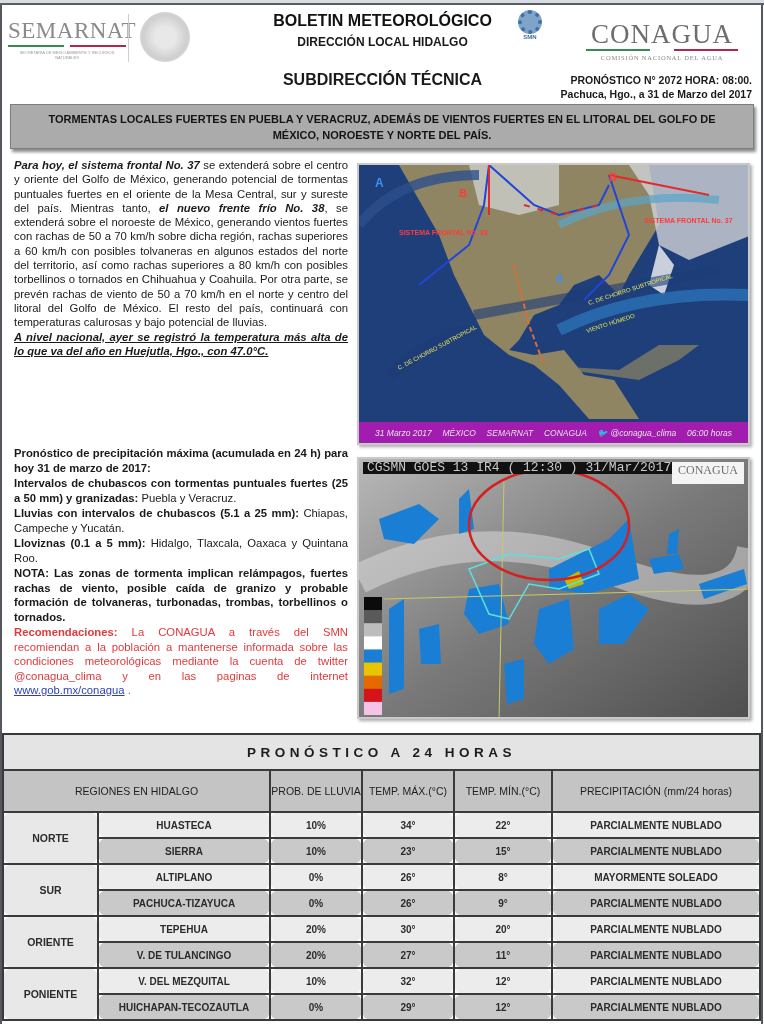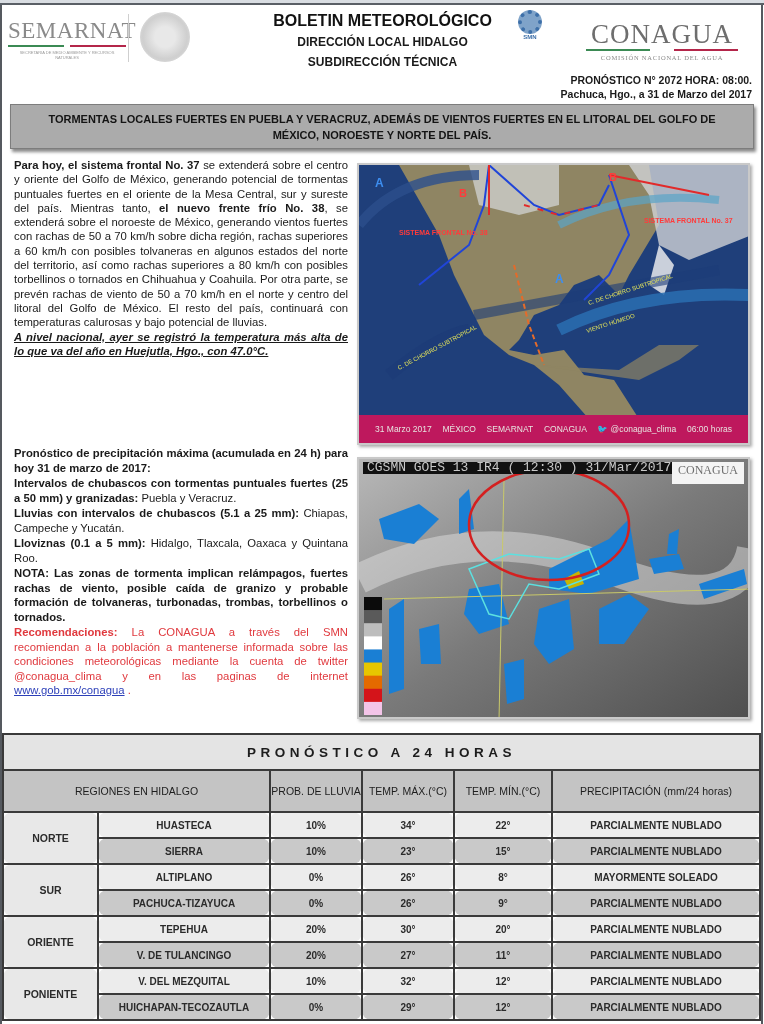--- a/index.html
+++ b/index.html
@@ -14,54 +14,54 @@
   .semarnat .word { font-family: "Liberation Serif", serif; font-size: 23px; color: #8a8a8a; letter-spacing: 0.5px; }
   .semarnat .bars { display: flex; gap: 6px; margin-top: 1px; }
   .semarnat .bars span { height: 2px; flex: 1; }
   .semarnat .sub { font-size: 4px; color: #9a9a9a; text-align: center; margin-top: 3px; line-height: 5px; }
   .vdiv { position: absolute; left: 128px; top: 14px; width: 1px; height: 48px; background: #cfcfcf; }
   .seal { position: absolute; left: 140px; top: 12px; width: 50px; height: 50px; border-radius: 50%; background: radial-gradient(circle, #e8e8e8 30%, #cfcfcf 65%, #e2e2e2 100%); border: 1px solid #d4d4d4; }
 
   .title-block { position: absolute; left: 240px; top: 12px; width: 285px; text-align: center; }
   .title-block .t1 { font-size: 16px; font-weight: bold; color: #111; }
   .title-block .t2 { font-size: 12px; font-weight: bold; margin-top: 5px; }
-  .title-block .t3 { font-size: 12px; font-weight: bold; margin-top: 6px; }
+  .title-block .t3 { font-size: 16px; font-weight: bold; margin-top: 22px; }
 
   .smn-logo { position: absolute; left: 512px; top: 10px; width: 36px; height: 38px; text-align: center; }
   .smn-logo .gear { width: 24px; height: 24px; margin: 0 auto; border-radius: 50%; border: 4px dotted #3d6fa8; background: #7fa3c9; }
   .smn-logo .lbl { font-size: 6px; color: #3d6fa8; font-weight: bold; }
 
   .conagua { position: absolute; left: 586px; top: 20px; width: 152px; text-align: center; }
   .conagua .word { font-family: "Liberation Serif", serif; font-size: 27px; color: #6e6e6e; letter-spacing: 1px; line-height: 28px; }
   .conagua .bars { display: flex; gap: 24px; margin-top: 1px; }
   .conagua .bars span { height: 2px; flex: 1; }
   .conagua .sub { font-family: "Liberation Serif", serif; font-size: 6.5px; color: #8a8a8a; letter-spacing: 0.8px; margin-top: 3px; }
 
   .pron-line { position: absolute; right: 12px; top: 74px; font-size: 10.5px; font-weight: bold; text-align: right; }
   .date-line { position: absolute; right: 12px; top: 88px; font-size: 10.5px; font-weight: bold; text-align: right; }
 
   .banner { position: absolute; left: 10px; top: 104px; width: 744px; height: 45px; background: #ababab; border: 1px solid #7d7d7d; box-shadow: 2px 3px 3px #8a8a8a; display: flex; align-items: center; justify-content: center; text-align: center; padding: 0 30px; }
   .banner span { font-size: 11px; font-weight: bold; line-height: 16px; color: #141414; }
 
   
   .col-left { position: absolute; left: 14px; top: 158px; width: 334px; font-size: 11.3px; line-height: 14.3px; text-align: justify; }
   .col-left p { margin-bottom: 0; }
-  .col-left b { font-weight: bold; }
+  .col-left b { font-weight: bold; font-style: italic; }
   .col-left .it { font-style: italic; font-weight: bold; text-decoration: underline; }
   .para2 { position: absolute; left: 14px; top: 446px; width: 334px; font-size: 11.3px; line-height: 14.5px; text-align: justify; font-weight: bold; }
   .para2 .norm { font-weight: normal; }
   .para2 p { margin-bottom: 1px; }
   .reco { color: #e0393e; font-weight: normal; }
   .reco b { color: #e0393e; font-weight: bold; }
   .reco a { color: #2c3fb8; text-decoration: underline; }
 
   
   .map1 { position: absolute; left: 357px; top: 163px; width: 393px; height: 282px; border: 2px solid #c9c9c9; box-shadow: 2px 2px 3px #aaa; overflow: hidden; background: #1f3e78; }
   .map1 svg { display: block; }
-  .map1-foot { position: absolute; left: 0; bottom: 0; width: 100%; height: 28px; background: #be185d; display: flex; align-items: center; justify-content: space-between; padding: 0 16px; color: #e7e3e0; font-size: 8.5px; }
+  .map1-foot { position: absolute; left: 0; bottom: 0; width: 100%; height: 21px; background: #a21caf; display: flex; align-items: center; justify-content: space-between; padding: 0 16px; color: #e7e3e0; font-size: 8.5px; font-style: italic; }
 
   
   .map2 { position: absolute; left: 357px; top: 457px; width: 393px; height: 262px; border: 2px solid #c9c9c9; box-shadow: 2px 2px 3px #aaa; overflow: hidden; background: #6b6b6b; }
   .map2-head { position: absolute; left: 4px; top: 3px; width: 310px; height: 12px; background: #111; color: #c8c8c8; font-size: 13px; font-family: "Liberation Mono", monospace; padding-left: 4px; line-height: 12px; }
   .map2-logo { position: absolute; right: 4px; top: 3px; width: 72px; height: 22px; background: #f4f4f4; font-family: "Liberation Serif", serif; font-size: 12px; color: #6e6e6e; text-align: center; line-height: 16px; }
   .legendbar { position: absolute; left: 5px; top: 138px; width: 18px; height: 118px; }
 
   
   .fc-table { position: absolute; left: 2px; top: 733px; width: 757px; border-collapse: collapse; table-layout: fixed; }
   .fc-table td, .fc-table th { border: 2px solid #3a3a3a; text-align: center; font-weight: bold; color: #2b2b2b; }

